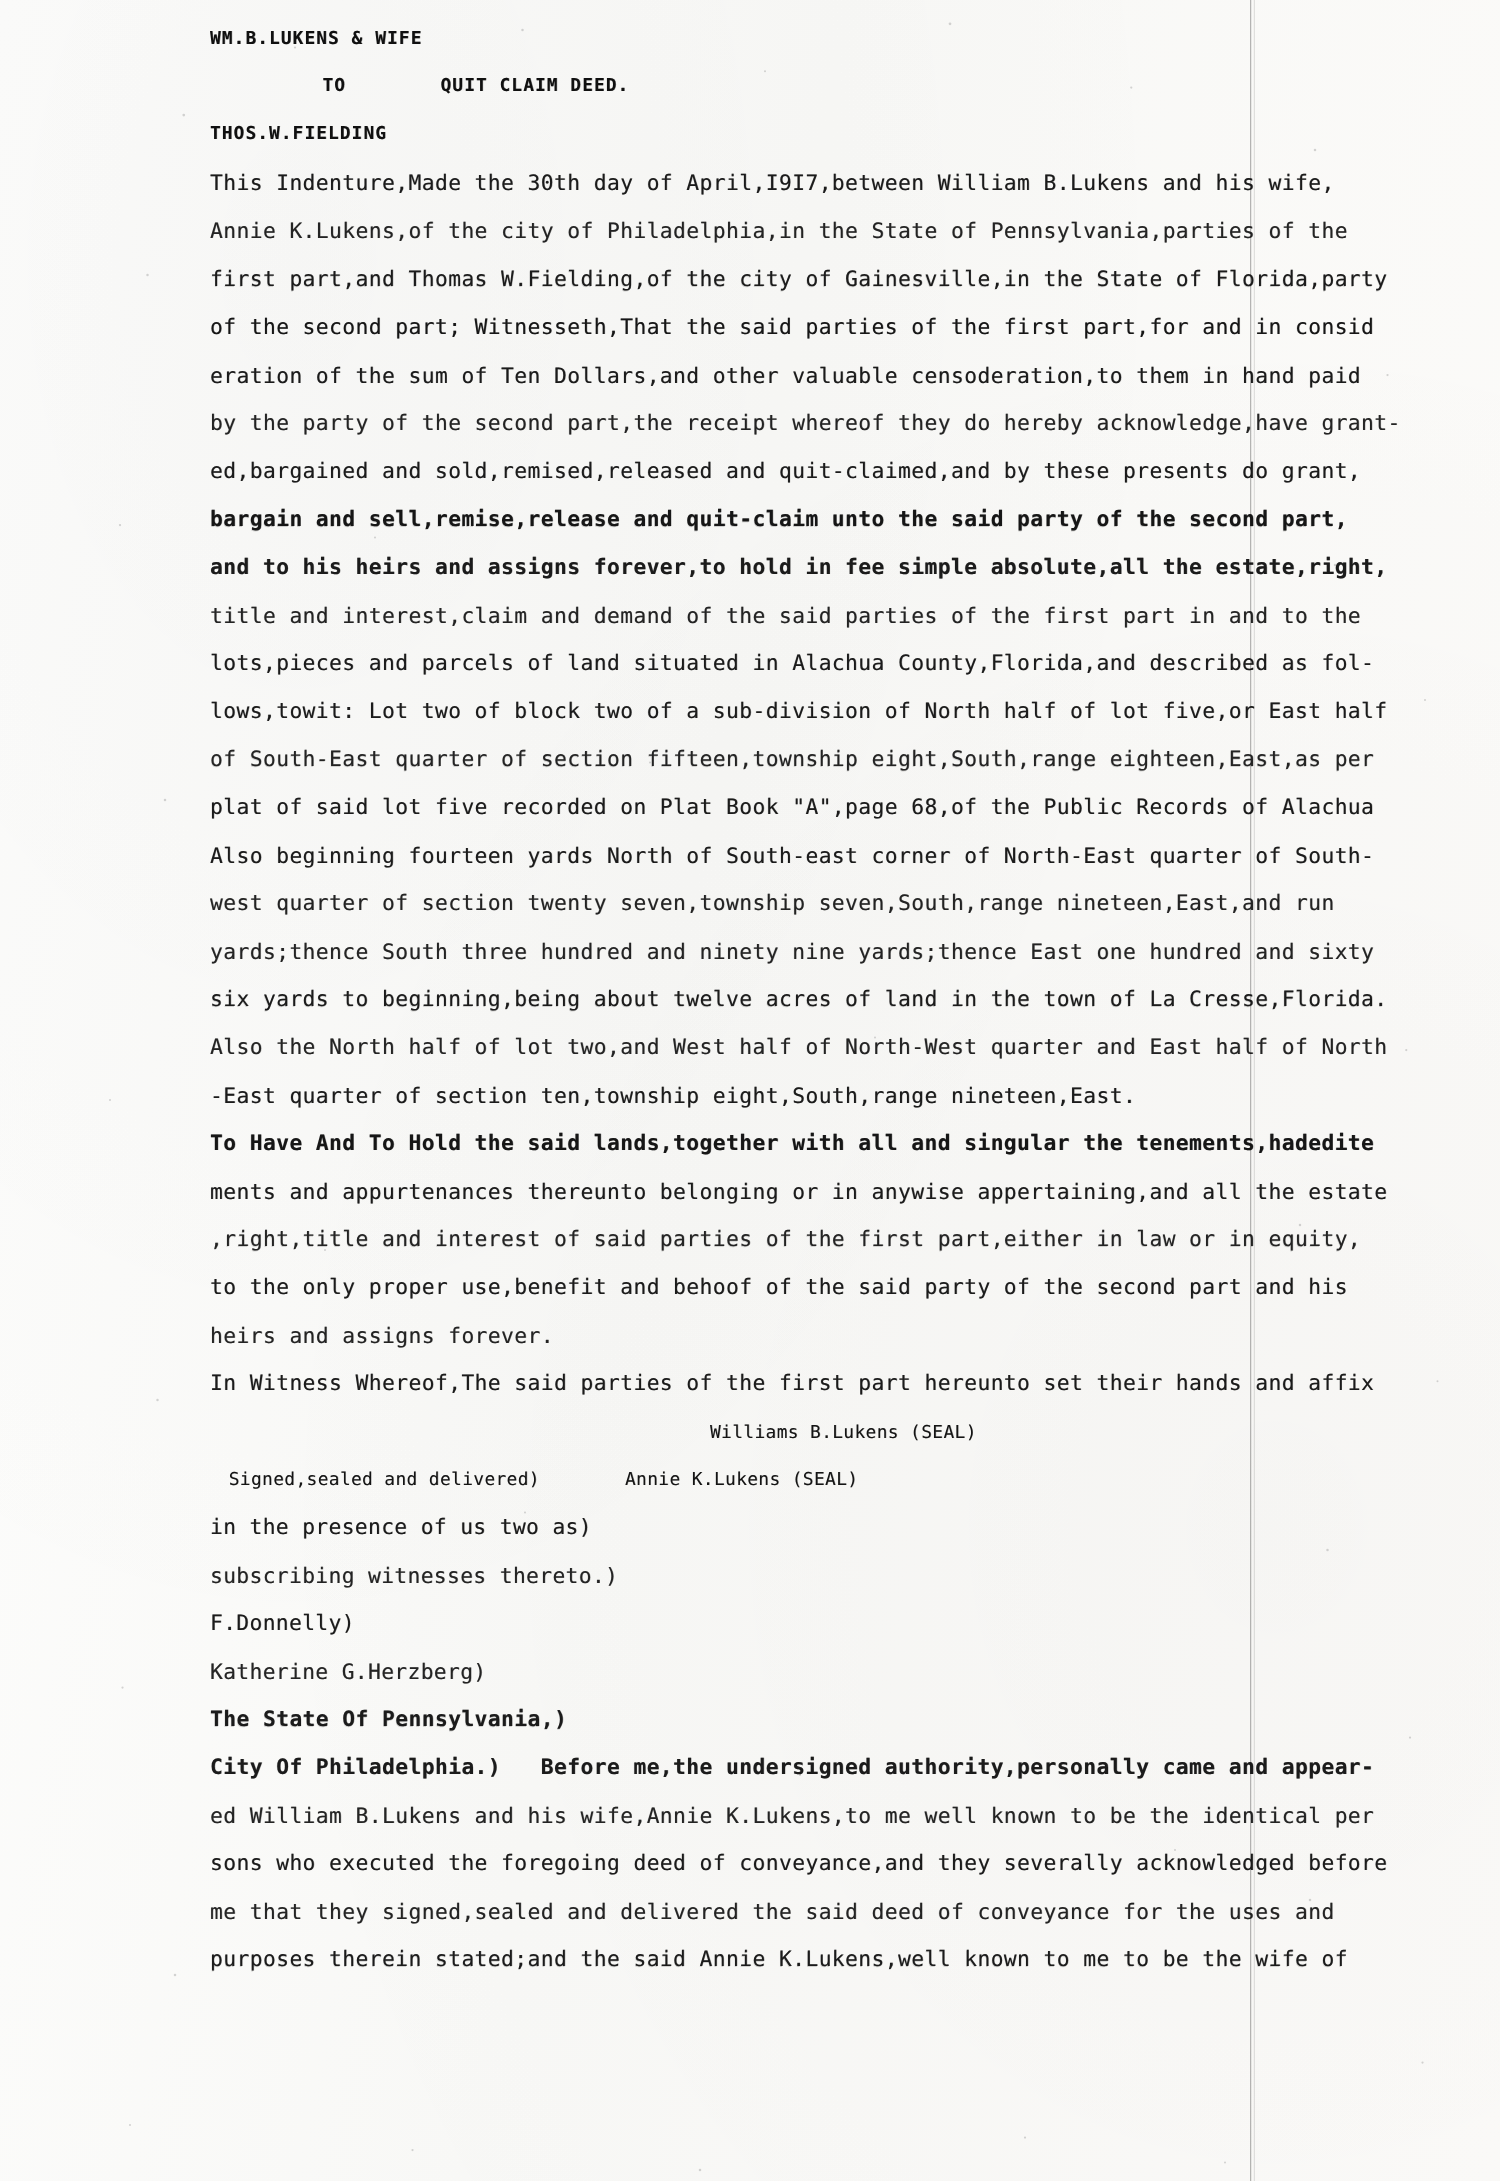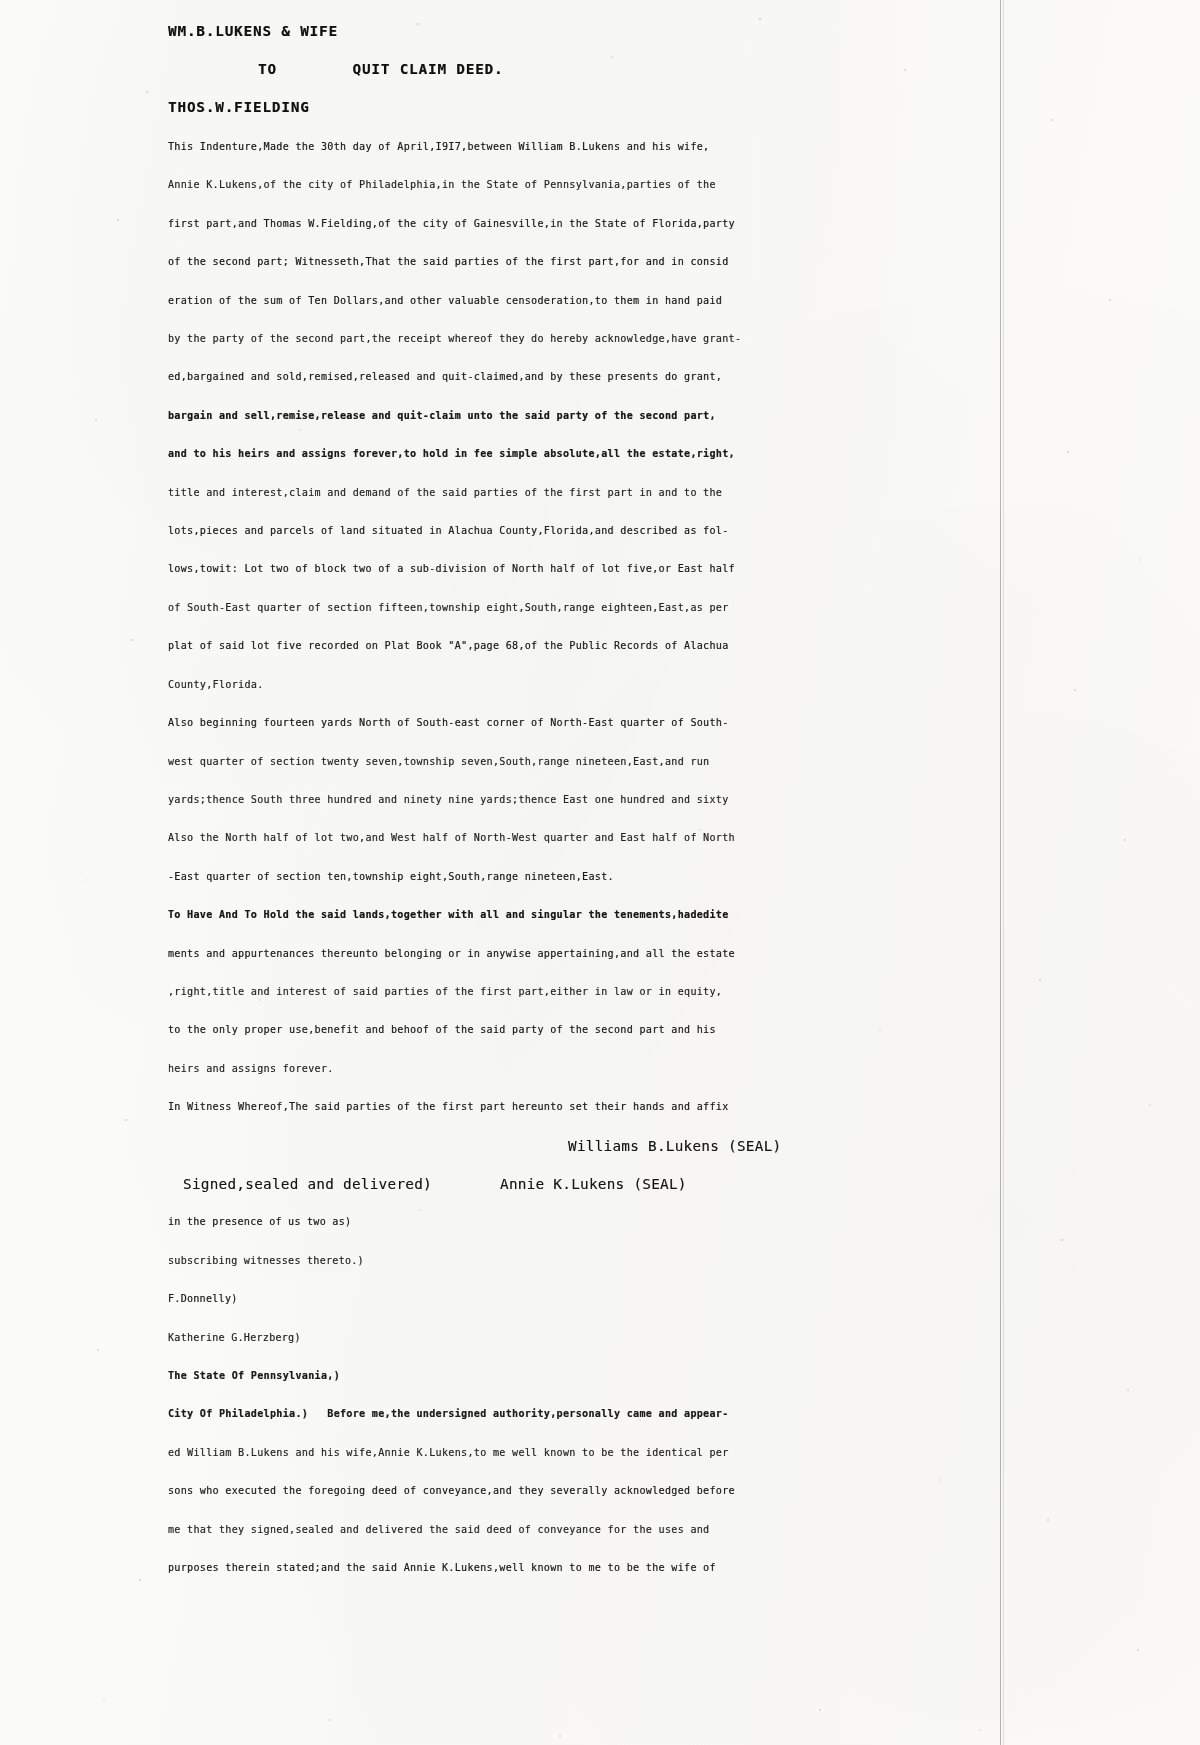--- a/index.html
+++ b/index.html
@@ -54,21 +54,21 @@
 
   .content {
     position: absolute;
     left: 168px;
     top: 12px;
     width: 845px;
   }
 
   
   .tl {
-    font-size: 10px;
+    font-size: 17px;
     line-height: 38.4px;
     letter-spacing: 0.35px;
     white-space: pre;
     color: #141414;
     text-shadow: 0.35px 0 0 rgba(20,20,20,0.38), -0.3px 0.3px 0 rgba(20,20,20,0.18);
   }
   .heading {
     font-size: 14.2px;
     line-height: 38px;
     letter-spacing: 0.9px;
@@ -170,24 +170,24 @@
       <div class="tl f1">eration of the sum of Ten Dollars,and other valuable censoderation,to them in hand paid</div>
       <div class="tl f2">by the party of the second part,the receipt whereof they do hereby acknowledge,have grant-</div>
       <div class="tl f1">ed,bargained and sold,remised,released and quit-claimed,and by these presents do grant,</div>
       <div class="tl f3 bold-ink">bargain and sell,remise,release and quit-claim unto the said party of the second part,</div>
       <div class="tl f1 bold-ink">and to his heirs and assigns forever,to hold in fee simple absolute,all the estate,right,</div>
       <div class="tl f2">title and interest,claim and demand of the said parties of the first part in and to the</div>
       <div class="tl f1">lots,pieces and parcels of land situated in Alachua County,Florida,and described as fol-</div>
       <div class="tl f1">lows,towit: Lot two of block two of a sub-division of North half of lot five,or East half</div>
       <div class="tl f2">of South-East quarter of section fifteen,township eight,South,range eighteen,East,as per</div>
       <div class="tl f1">plat of said lot five recorded on Plat Book "A",page 68,of the Public Records of Alachua</div>
-      <div class="tl f2">County,Florida.</div>
       <div class="tl f1">Also beginning fourteen yards North of South-east corner of North-East quarter of South-</div>
       <div class="tl f2">west quarter of section twenty seven,township seven,South,range nineteen,East,and run</div>
       <div class="tl f2">yards;thence South three hundred and ninety nine yards;thence East one hundred and sixty</div>
+      <div class="tl f1">six yards to beginning,being about twelve acres of land in the town of La Cresse,Florida.</div>
       <div class="tl f2">Also the North half of lot two,and West half of North-West quarter and East half of North</div>
       <div class="tl f1">-East quarter of section ten,township eight,South,range nineteen,East.</div>
       <div class="tl f3 bold-ink">To Have And To Hold the said lands,together with all and singular the tenements,hadedite</div>
       <div class="tl f1">ments and appurtenances thereunto belonging or in anywise appertaining,and all the estate</div>
       <div class="tl f2">,right,title and interest of said parties of the first part,either in law or in equity,</div>
       <div class="tl f1">to the only proper use,benefit and behoof of the said party of the second part and his</div>
       <div class="tl f2">heirs and assigns forever.</div>
       <div class="tl f1">In Witness Whereof,The said parties of the first part hereunto set their hands and affix</div>
     </div>
 

